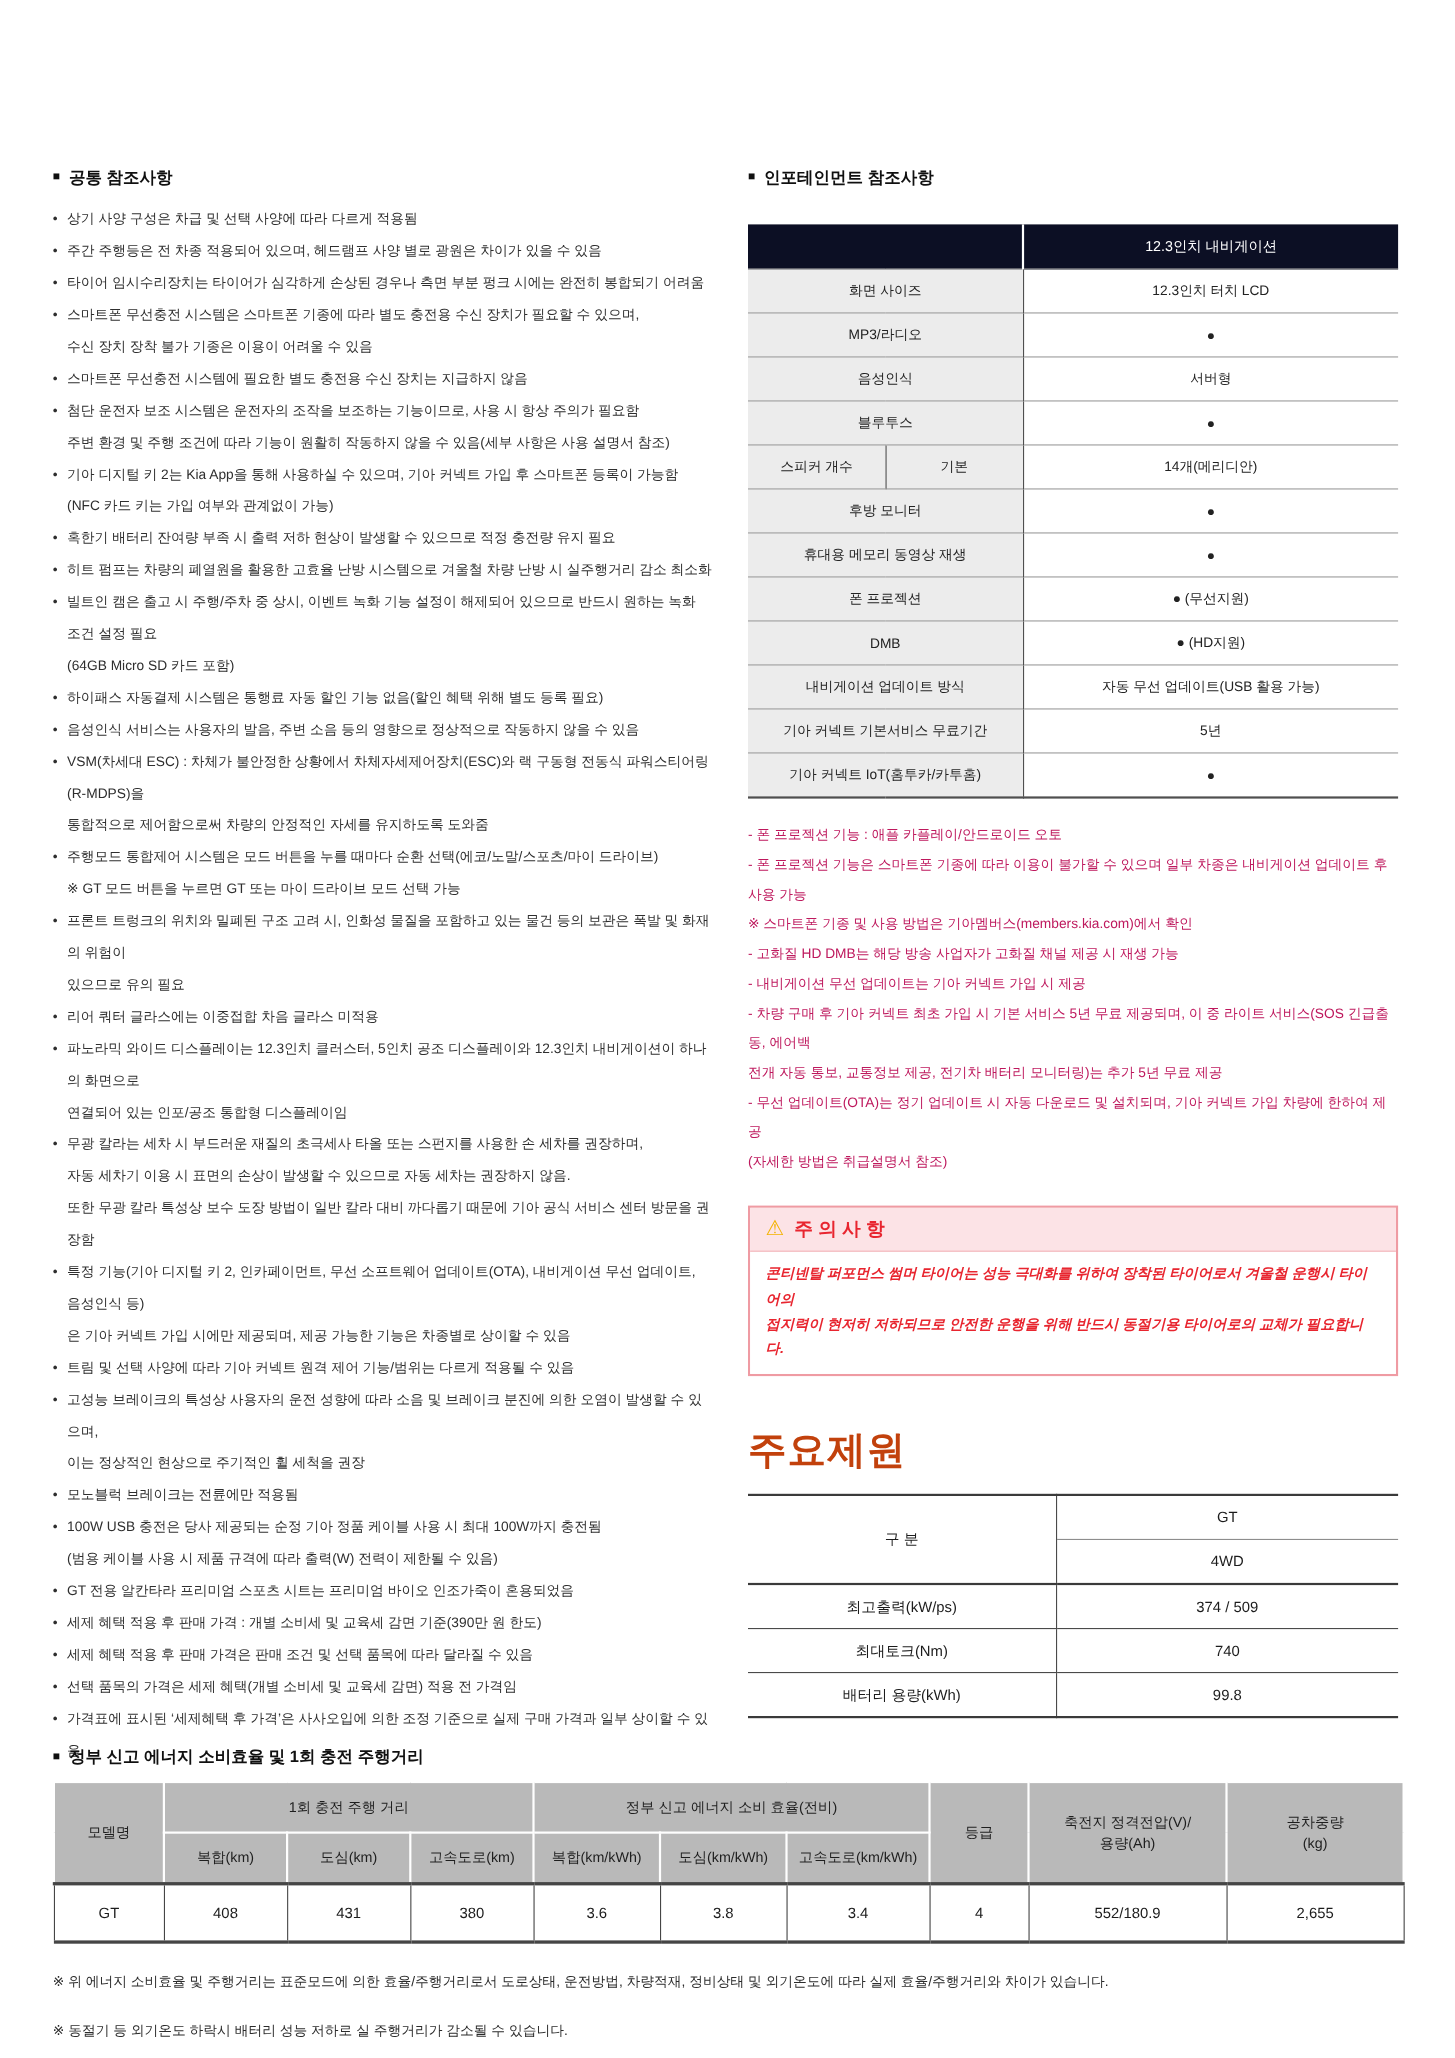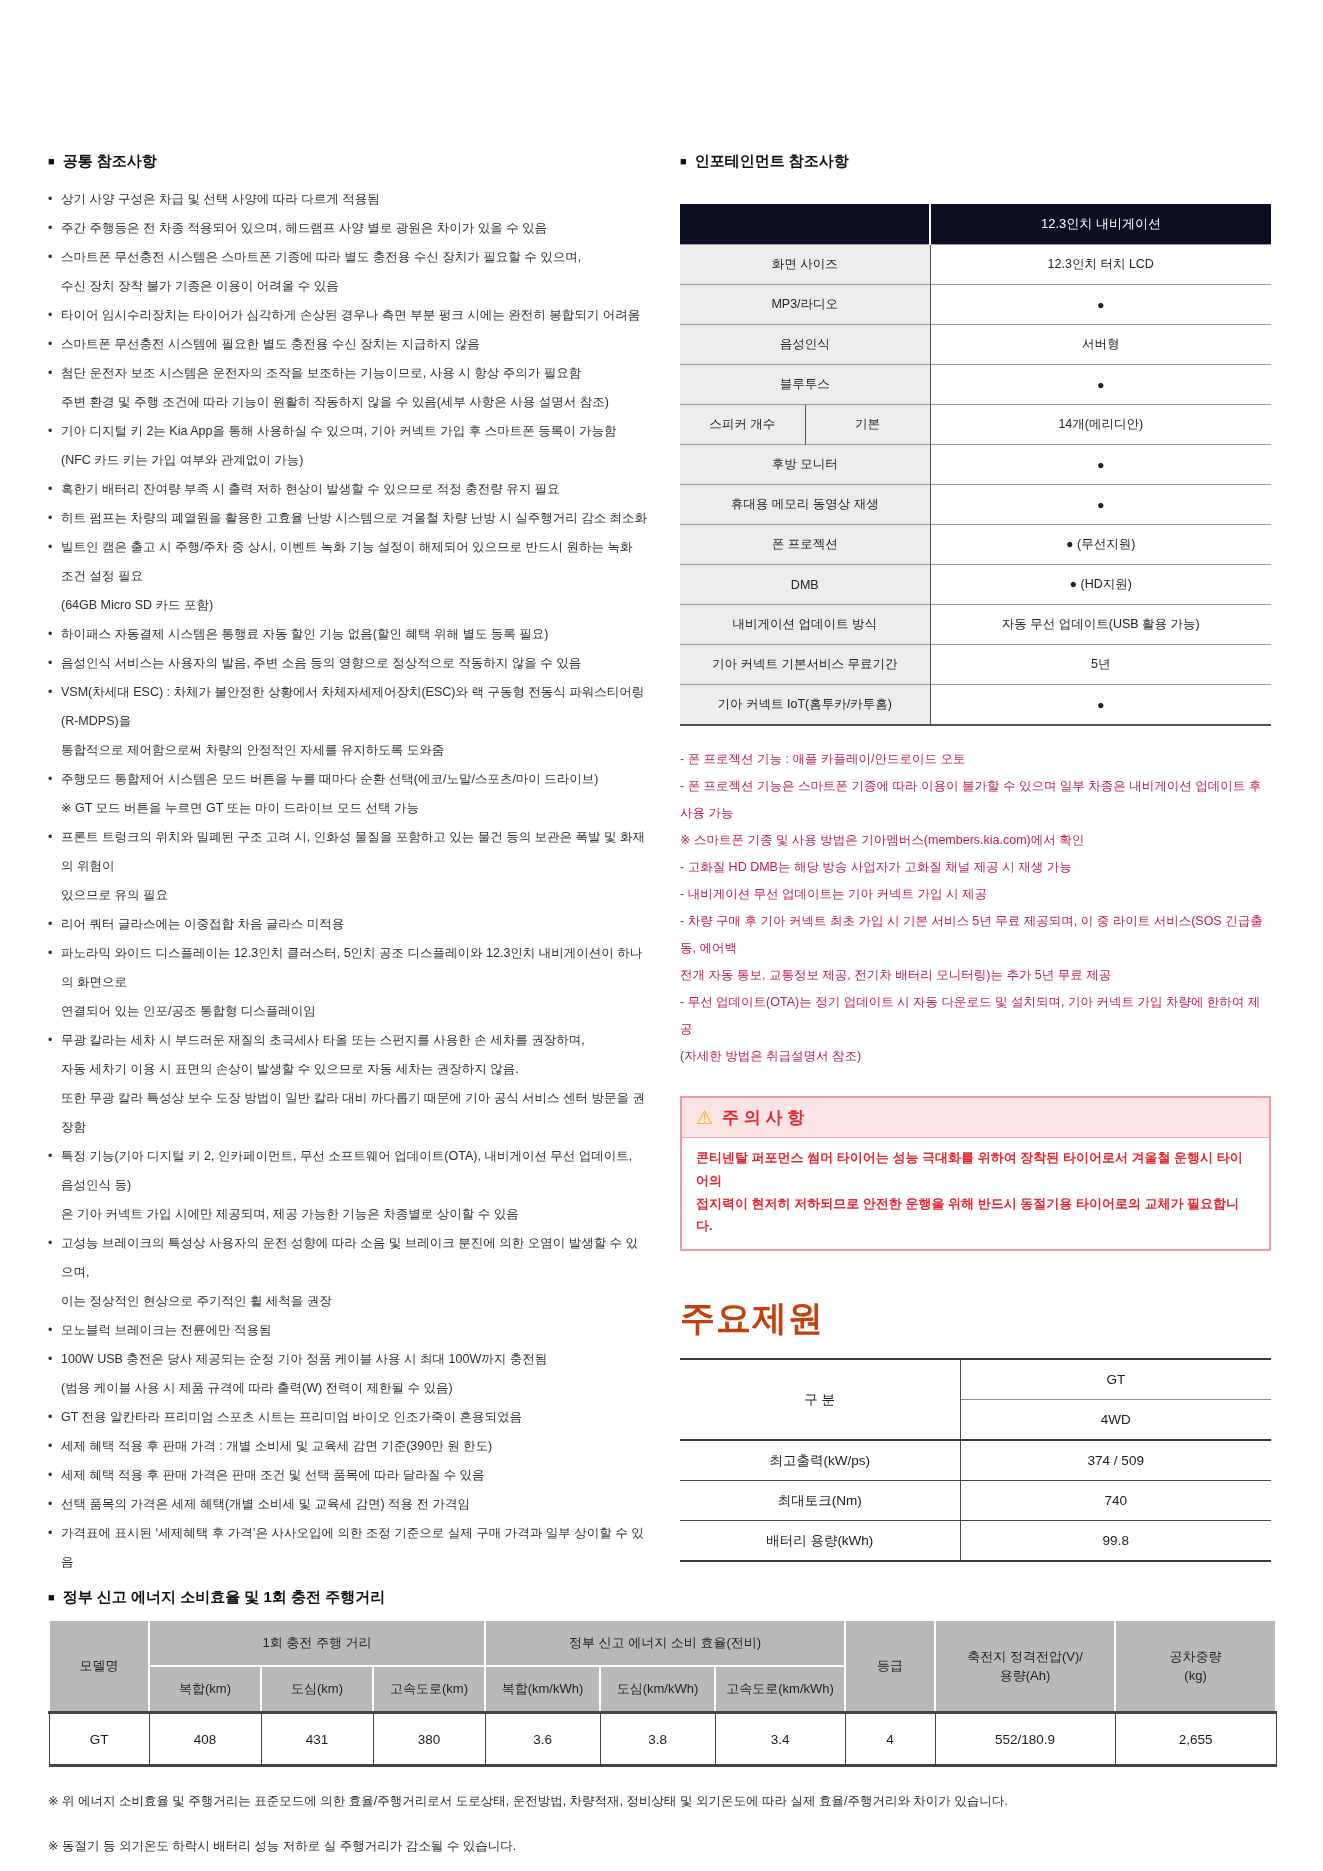--- a/index.html
+++ b/index.html
@@ -41,21 +41,21 @@
   .note-list li{font-size:12.5px;line-height:27px;color:#be185d;white-space:pre-line;padding-left:0;}
 
   
   .caution{border:2px solid #ef9ba3;margin-top:26px;}
   .caution-head{
     background:#fce3e6;border-bottom:1px solid #f0a8ae;padding:8px 14px;
     color:#e8252f;font-weight:700;font-size:17px;display:flex;align-items:center;}
   .caution-head .warn{color:#f3b300;font-size:19px;margin-right:9px;}
   .caution-body{
     background:#ffffff;padding:9px 14px 11px 14px;color:#e8252f;font-weight:700;
-    font-size:13px;line-height:1.75;white-space:pre-line;}
+    font-size:13px;line-height:1.75;white-space:pre-line;font-style:italic;}
 
   
   .specs-title{font-size:35px;font-weight:800;color:#c2410c;margin:44px 0 16px 0;letter-spacing:1px;}
   .spec-table{border-collapse:collapse;width:100%;table-layout:fixed;
     border-top:2px solid #3a3a3a;border-bottom:2px solid #3a3a3a;}
   .spec-table td{
     text-align:center;vertical-align:middle;font-size:13.5px;color:#1c1c1c;height:37px;}
   .spec-table td.first{border-right:1px solid #4a4a4a;}
   .spec-table tr.sub td{border-top:1px solid #8d8d8d;}
   .spec-table tr.drow td{border-top:1px solid #4a4a4a;}
@@ -92,23 +92,23 @@
   <div class="columns">
 
     <div class="col-left">
       <div class="section-title">
         <span class="sq">■</span>
         <span>공통 참조사항</span>
       </div>
       <ul class="bullet-list">
           <li>상기 사양 구성은 차급 및 선택 사양에 따라 다르게 적용됨</li>
           <li>주간 주행등은 전 차종 적용되어 있으며, 헤드램프 사양 별로 광원은 차이가 있을 수 있음</li>
+          <li>타이어 임시수리장치는 타이어가 심각하게 손상된 경우나 측면 부분 펑크 시에는 완전히 봉합되기 어려움</li>
           <li>스마트폰 무선충전 시스템은 스마트폰 기종에 따라 별도 충전용 수신 장치가 필요할 수 있으며,
 수신 장치 장착 불가 기종은 이용이 어려울 수 있음</li>
-          <li>타이어 임시수리장치는 타이어가 심각하게 손상된 경우나 측면 부분 펑크 시에는 완전히 봉합되기 어려움</li>
           <li>스마트폰 무선충전 시스템에 필요한 별도 충전용 수신 장치는 지급하지 않음</li>
           <li>첨단 운전자 보조 시스템은 운전자의 조작을 보조하는 기능이므로, 사용 시 항상 주의가 필요함
 주변 환경 및 주행 조건에 따라 기능이 원활히 작동하지 않을 수 있음(세부 사항은 사용 설명서 참조)</li>
           <li>기아 디지털 키 2는 Kia App을 통해 사용하실 수 있으며, 기아 커넥트 가입 후 스마트폰 등록이 가능함
 (NFC 카드 키는 가입 여부와 관계없이 가능)</li>
           <li>혹한기 배터리 잔여량 부족 시 출력 저하 현상이 발생할 수 있으므로 적정 충전량 유지 필요</li>
           <li>히트 펌프는 차량의 폐열원을 활용한 고효율 난방 시스템으로 겨울철 차량 난방 시 실주행거리 감소 최소화</li>
           <li>빌트인 캠은 출고 시 주행/주차 중 상시, 이벤트 녹화 기능 설정이 해제되어 있으므로 반드시 원하는 녹화 조건 설정 필요
 (64GB Micro SD 카드 포함)</li>
           <li>하이패스 자동결제 시스템은 통행료 자동 할인 기능 없음(할인 혜택 위해 별도 등록 필요)</li>
@@ -120,20 +120,21 @@
           <li>프론트 트렁크의 위치와 밀폐된 구조 고려 시, 인화성 물질을 포함하고 있는 물건 등의 보관은 폭발 및 화재의 위험이
 있으므로 유의 필요</li>
           <li>리어 쿼터 글라스에는 이중접합 차음 글라스 미적용</li>
           <li>파노라믹 와이드 디스플레이는 12.3인치 클러스터, 5인치 공조 디스플레이와 12.3인치 내비게이션이 하나의 화면으로
 연결되어 있는 인포/공조 통합형 디스플레이임</li>
           <li>무광 칼라는 세차 시 부드러운 재질의 초극세사 타올 또는 스펀지를 사용한 손 세차를 권장하며,
 자동 세차기 이용 시 표면의 손상이 발생할 수 있으므로 자동 세차는 권장하지 않음.
 또한 무광 칼라 특성상 보수 도장 방법이 일반 칼라 대비 까다롭기 때문에 기아 공식 서비스 센터 방문을 권장함</li>
           <li>특정 기능(기아 디지털 키 2, 인카페이먼트, 무선 소프트웨어 업데이트(OTA), 내비게이션 무선 업데이트, 음성인식 등)
 은 기아 커넥트 가입 시에만 제공되며, 제공 가능한 기능은 차종별로 상이할 수 있음</li>
+          <li>트림 및 선택 사양에 따라 기아 커넥트 원격 제어 기능/범위는 다르게 적용될 수 있음</li>
           <li>고성능 브레이크의 특성상 사용자의 운전 성향에 따라 소음 및 브레이크 분진에 의한 오염이 발생할 수 있으며,
 이는 정상적인 현상으로 주기적인 휠 세척을 권장</li>
           <li>모노블럭 브레이크는 전륜에만 적용됨</li>
           <li>100W USB 충전은 당사 제공되는 순정 기아 정품 케이블 사용 시 최대 100W까지 충전됨
 (범용 케이블 사용 시 제품 규격에 따라 출력(W) 전력이 제한될 수 있음)</li>
           <li>GT 전용 알칸타라 프리미엄 스포츠 시트는 프리미엄 바이오 인조가죽이 혼용되었음</li>
           <li>세제 혜택 적용 후 판매 가격 : 개별 소비세 및 교육세 감면 기준(390만 원 한도)</li>
           <li>세제 혜택 적용 후 판매 가격은 판매 조건 및 선택 품목에 따라 달라질 수 있음</li>
           <li>선택 품목의 가격은 세제 혜택(개별 소비세 및 교육세 감면) 적용 전 가격임</li>
           <li>가격표에 표시된 ‘세제혜택 후 가격’은 사사오입에 의한 조정 기준으로 실제 구매 가격과 일부 상이할 수 있음</li>

